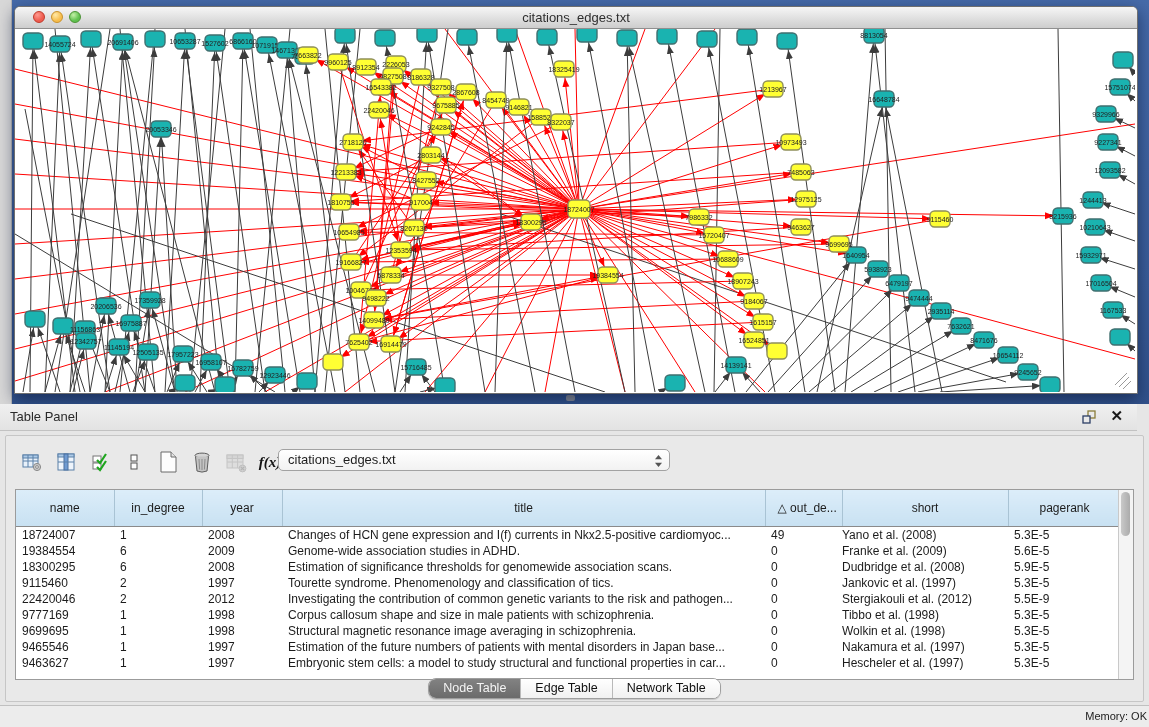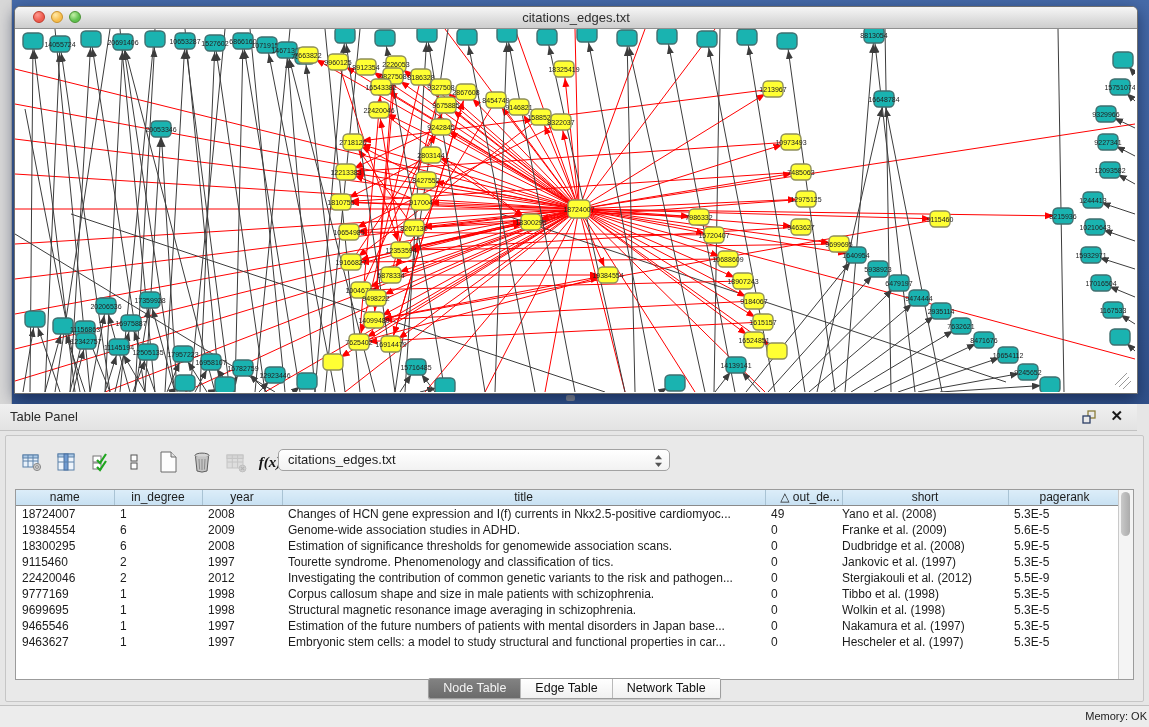--- a/index.html
+++ b/index.html
@@ -33,31 +33,31 @@
   .tp-toolbar{position:absolute;left:14px;top:11px;height:30px;display:flex;align-items:center;gap:10px;}
   .tbtn{width:24px;height:24px;display:flex;align-items:center;justify-content:center;cursor:pointer;}
   .tbtn.disabled{opacity:.45;cursor:default;}
   .fx{font-family:"Liberation Serif",serif;font-style:italic;font-weight:bold;font-size:15px;color:#111;}
   .tsel{position:absolute;left:272px;top:13px;width:392px;height:22px;background:linear-gradient(180deg,#ffffff,#f2f2f2);
       border:1px solid #a2a2a2;border-radius:5px;font-size:13px;color:#1d1d1d;line-height:20px;padding-left:9px;box-sizing:border-box;cursor:pointer;}
   .tsel .arr{position:absolute;right:5px;top:2px;}
   
   .tp-table{position:absolute;left:9px;right:9px;top:53px;height:189px;background:#fff;border:1px solid #9b9b9b;overflow:hidden;}
   table.grid{border-collapse:collapse;table-layout:fixed;width:1105px;font-size:12px;color:#1c1c1c;}
-  table.grid th{height:15px;font-weight:normal;text-align:center;background:linear-gradient(180deg,#dcedf9,#c8e1f2);
+  table.grid th{height:36px;font-weight:normal;text-align:center;background:linear-gradient(180deg,#dcedf9,#c8e1f2);
       border-right:1px solid #a9c3d4;border-bottom:1px solid #8a8a8a;overflow:hidden;white-space:nowrap;padding:0 2px;box-sizing:border-box;cursor:pointer;}
   table.grid td{height:16px;line-height:16px;padding:0 0 0 6px;overflow:hidden;white-space:nowrap;box-sizing:border-box;}
   table.grid td.c-short{text-align:left;padding:0;}
   table.grid col.c0{width:98px}table.grid col.c1{width:88px}table.grid col.c2{width:80px}
   table.grid col.c3{width:483px}table.grid col.c4{width:77px}table.grid col.c5{width:166px}table.grid col.c6{width:113px}
   .vscroll{position:absolute;right:0;top:0;width:14px;bottom:0;background:#f4f4f4;border-left:1px solid #c9c9c9;}
   .vthumb{position:absolute;left:2px;top:2px;width:9px;height:44px;border-radius:5px;background:linear-gradient(90deg,#c9c9c9,#ababab);cursor:pointer;}
   
   .tp-tabs{position:absolute;left:0;right:0;top:242px;height:22px;text-align:center;}
-  .seg{display:inline-flex;border:1px solid #9e9e9e;border-radius:2px;overflow:hidden;background:#fff;box-shadow:0 1px 1px rgba(0,0,0,.15);}
+  .seg{display:inline-flex;border:1px solid #9e9e9e;border-radius:8px;overflow:hidden;background:#fff;box-shadow:0 1px 1px rgba(0,0,0,.15);}
   .seg span{padding:2px 14px 3px;font-size:12.5px;color:#111;background:linear-gradient(180deg,#ffffff,#f1f1f1);
       border-right:1px solid #b9b9b9;cursor:pointer;}
   .seg span:last-child{border-right:none;}
   .seg span.sel{background:linear-gradient(180deg,#828282,#6b6b6b);color:#f4f4f4;}
   
   .status-bar{position:absolute;left:0;top:705px;width:1149px;height:22px;background:#ececec;border-top:1px solid #c0c0c0;padding-left:32px;}
   .mem{position:absolute;right:34px;top:4px;font-size:11px;color:#222;}
   .memdot{position:absolute;right:13px;top:3px;width:14px;height:14px;border-radius:50%;
       background:radial-gradient(circle at 35% 30%,#9af07e,#3ecb2c 65%);border:1px solid #2f9421;box-sizing:border-box;}
 </style>
@@ -874,21 +874,21 @@
               <col class="c4">
               <col class="c5">
               <col class="c6">
             </colgroup>
           <thead>
               <tr id="thead-row">
                 <th>name</th>
                 <th>in_degree</th>
                 <th>year</th>
                 <th>title</th>
-                <th style="text-align: right; padding-left: 6px;">△ out_de...</th>
+                <th style="text-align: left; padding-left: 12px;">△ out_de...</th>
                 <th>short</th>
                 <th>pagerank</th>
               </tr>
             </thead>
           <tbody id="tbody">
               <tr>
                 <td>18724007</td>
                 <td>1</td>
                 <td>2008</td>
                 <td>Changes of HCN gene expression and I(f) currents in Nkx2.5-positive cardiomyoc...</td>

